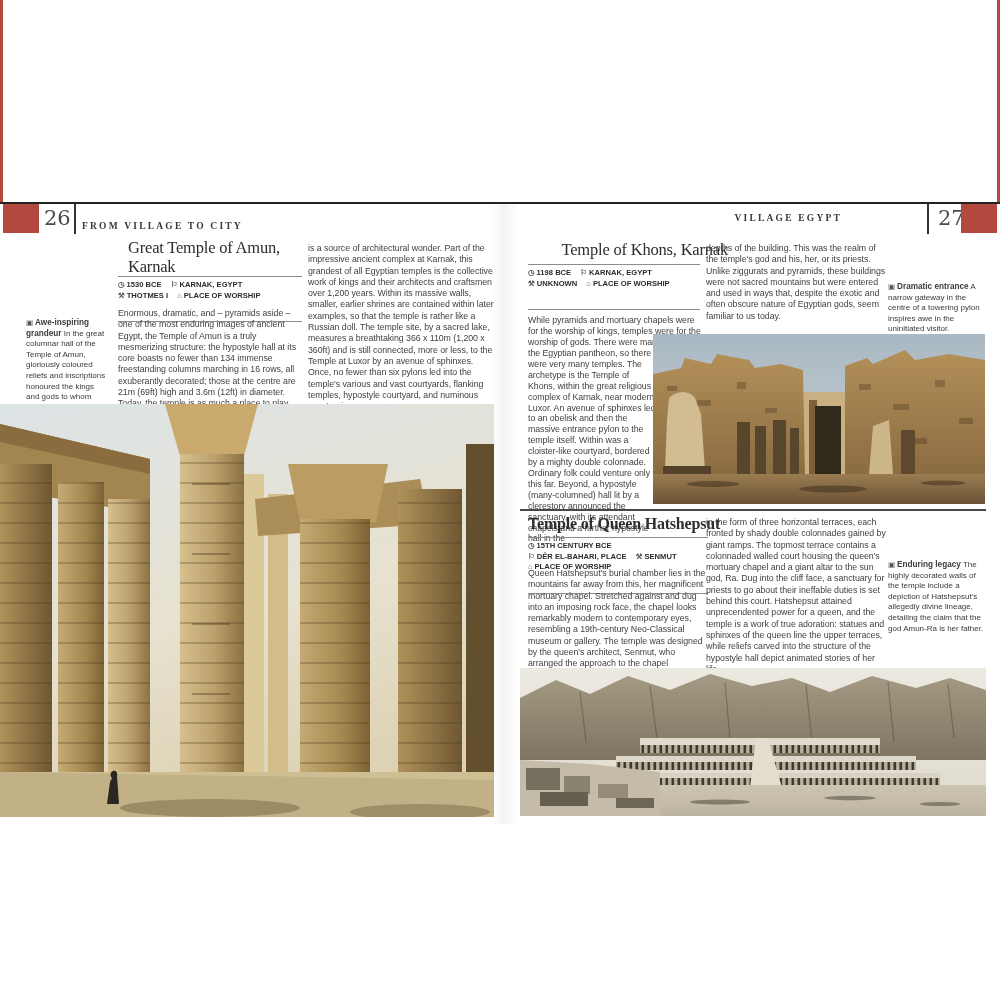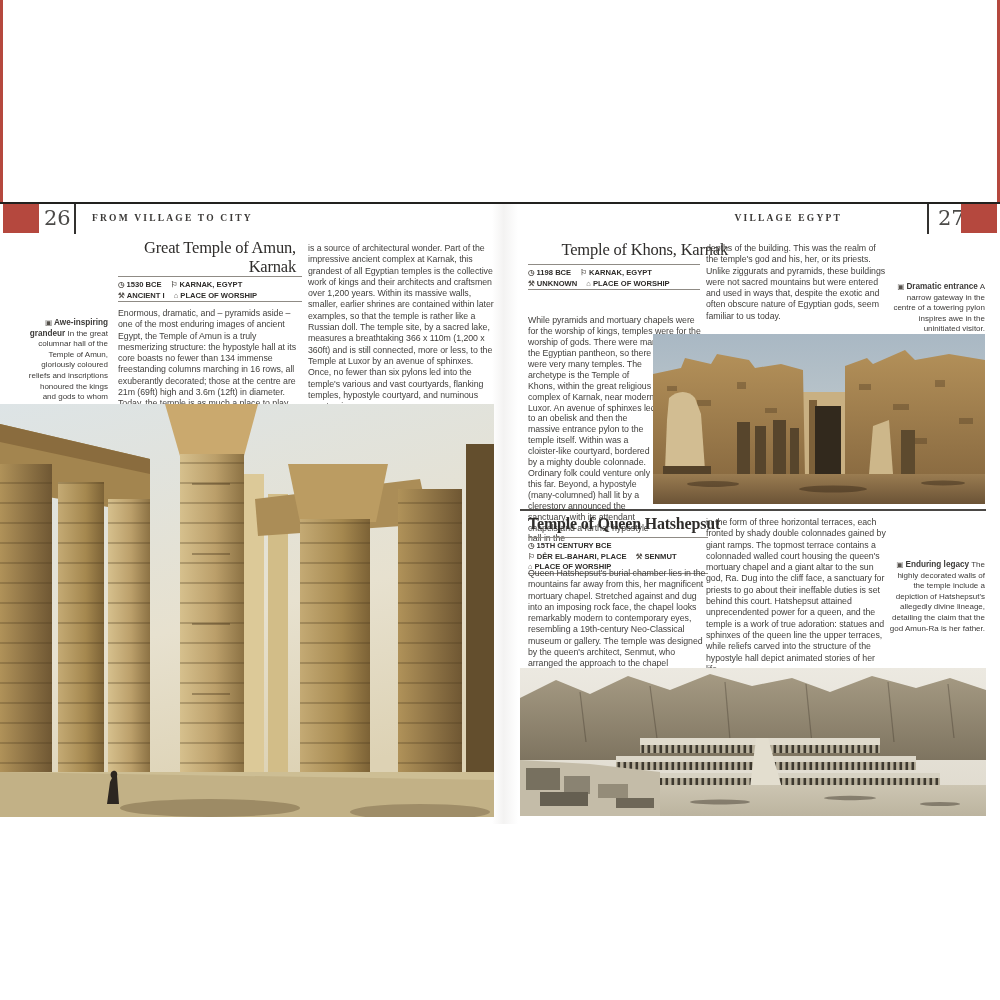--- a/index.html
+++ b/index.html
@@ -9,61 +9,61 @@
   .edge-line{position:absolute;top:0;width:3px;height:204px;background:#b5483e;}
   .hrule{position:absolute;left:0;top:202px;width:1000px;height:2px;background:#22211f;}
   .red-block{position:absolute;top:204px;width:36px;height:29px;background:#b5483e;}
   .page-num{position:absolute;top:206px;font-family:"DejaVu Serif",serif;font-size:21px;color:#4b4a48;}
   .head-div{position:absolute;top:204px;width:2px;height:30px;background:#33312f;}
   .head-sec{position:absolute;top:213px;font-family:"Liberation Serif",serif;font-size:9.5px;letter-spacing:2.2px;color:#3b3937;font-weight:bold;}
   
   .gutter{position:absolute;left:492px;top:204px;width:26px;height:620px;background:linear-gradient(90deg,rgba(0,0,0,0) 0%,rgba(90,80,70,0.07) 45%,rgba(0,0,0,0) 100%);}
   
   .art-title{font-family:"Liberation Serif",serif;color:#2f2d2b;font-size:16.5px;line-height:19px;letter-spacing:-0.2px;}
-  .meta{border-top:1.5px solid #8f8b85;border-bottom:1.5px solid #8f8b85;padding:3px 0 0 0;font-size:7.6px;font-weight:bold;color:#2e2c2a;line-height:10.5px;}
+  .meta{border-top:1.5px solid #8f8b85;border-bottom:1.5px solid #8f8b85;padding:3px 0 20px 0;font-size:7.6px;font-weight:bold;color:#2e2c2a;line-height:10.5px;}
   .meta .mi{color:#55514c;font-size:7.5px;margin-right:2px;}
   .meta-item{margin-right:7px;white-space:nowrap;display:inline-block;}
   .body-txt{font-size:8.8px;line-height:11.3px;color:#413f3c;letter-spacing:-0.05px;text-align:left;}
   .body-sm{font-size:8.8px;line-height:10.9px;color:#413f3c;letter-spacing:-0.05px;margin-top:21px;}
-  .caption{font-size:8px;line-height:10.6px;color:#3c3a38;text-align:right;}
+  .caption{font-size:8px;line-height:10.6px;color:#3c3a38;}
   .caption b{font-size:8.2px;}
   .cap-icon{color:#55514c;font-size:7.5px;margin-right:2px;}
   .sect-rule{position:absolute;height:1.5px;background:#4a4845;}
   svg{display:block;}
 </style>
 </head>
 <body>
 
 <div class="edge-line" style="left:0;"></div>
 <div class="edge-line" style="left:997px;"></div>
 <div class="hrule"></div>
 
 <div class="red-block" style="left:3px;"></div>
 <div class="page-num" style="left:44px;">26</div>
 <div class="head-div" style="left:74px;"></div>
-<div class="head-sec" style="left:92px;">FROM VILLAGE TO CITY</div>
+<div class="head-sec" style="left:82px;margin-top:8px;">FROM VILLAGE TO CITY</div>
 
 <div class="head-sec" style="right:158px;top:213px;">VILLAGE EGYPT</div>
 <div class="head-div" style="left:927px;"></div>
 <div class="page-num" style="left:938px;">27</div>
 <div class="red-block" style="left:961px;"></div>
 
 <div class="gutter"></div>
 
 <div class="abs caption" style="left:26px;top:318px;width:82px;">
   <span class="cap-icon">▣</span><b>Awe-inspiring grandeur</b>
   <span>In the great columnar hall of the Temple of Amun, gloriously coloured reliefs and inscriptions honoured the kings and gods to whom they were dedicated.</span>
 </div>
 
-<div class="abs art-title" style="left:118px;top:238px;width:178px;text-align:right;">Great Temple of Amun, Karnak</div>
+<div class="abs art-title" style="left:128px;top:238px;width:178px;">Great Temple of Amun, Karnak</div>
 
 <div class="abs meta" style="left:118px;top:276px;width:184px;">
   <span class="meta-item"><span class="mi">◷</span><span>1530 BCE</span></span>
   <span class="meta-item"><span class="mi">⚐</span><span>KARNAK, EGYPT</span></span>
-  <span class="meta-item"><span class="mi">⚒</span><span>ANCIENT I</span></span>
+  <span class="meta-item"><span class="mi">⚒</span><span>THOTMES I</span></span>
   <span class="meta-item"><span class="mi">⌂</span><span>PLACE OF WORSHIP</span></span>
 </div>
 
 <div class="abs body-txt" style="left:118px;top:308px;width:184px;">Enormous, dramatic, and – pyramids aside – one of the most enduring images of ancient Egypt, the Temple of Amun is a truly mesmerizing structure: the hypostyle hall at its core boasts no fewer than 134 immense freestanding columns marching in 16 rows, all exuberantly decorated; those at the centre are 21m (69ft) high and 3.6m (12ft) in diameter. Today, the temple is as much a place to play hide-and-seek with local tourist guides as it</div>
 <div class="abs body-txt" style="left:308px;top:243px;width:186px;">is a source of architectural wonder. Part of the impressive ancient complex at Karnak, this grandest of all Egyptian temples is the collective work of kings and their architects and craftsmen over 1,200 years. Within its massive walls, smaller, earlier shrines are contained within later examples, so that the temple is rather like a Russian doll. The temple site, by a sacred lake, measures a breathtaking 366 x 110m (1,200 x 360ft) and is still connected, more or less, to the Temple at Luxor by an avenue of sphinxes. Once, no fewer than six pylons led into the temple's various and vast courtyards, flanking temples, hypostyle courtyard, and numinous sanctuaries.</div>
 
 <div class="abs" style="left:0;top:404px;width:494px;height:413px;">
 <svg width="494" height="413" viewBox="0 0 494 413">
   <defs>
     <linearGradient id="sky1" x1="0" y1="0" x2="0.3" y2="1">

